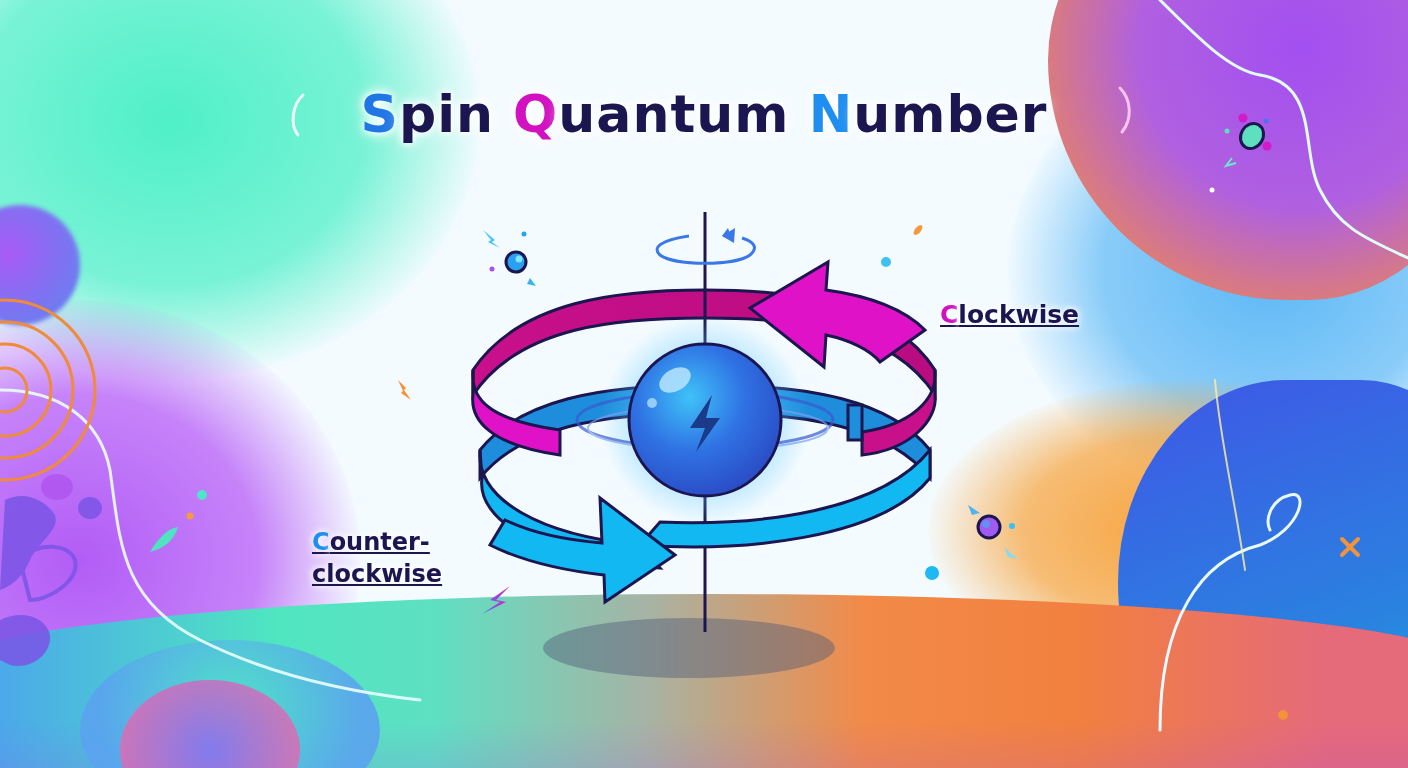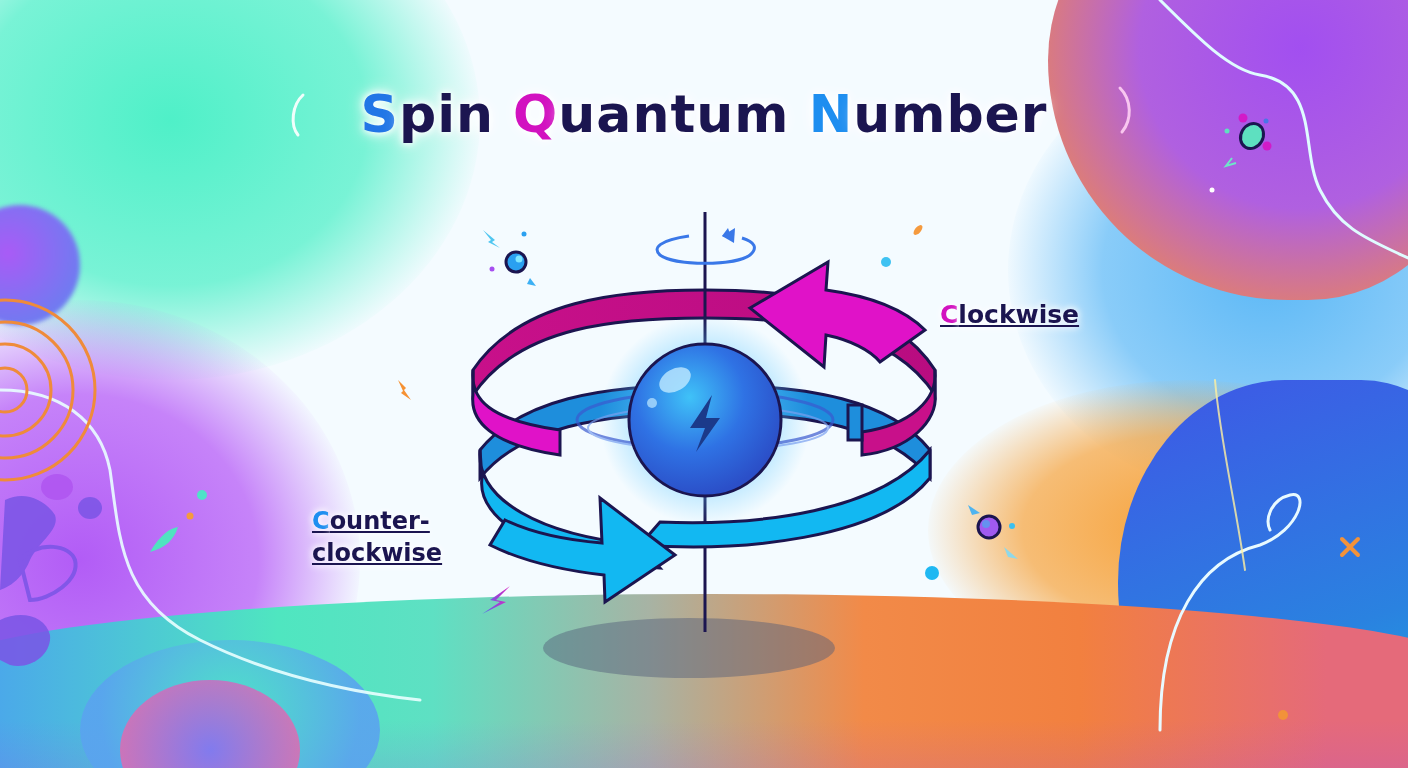--- a/index.html
+++ b/index.html
@@ -14,21 +14,21 @@
   .b-orange-r { right:-40px; top:380px; width:520px; height:300px; background:radial-gradient(ellipse at center, #f7a23a 0%, rgba(247,162,58,0.7) 45%, rgba(247,162,58,0) 72%); }
   .b-blue-br { right:-90px; top:380px; width:380px; height:460px; background:linear-gradient(160deg, #3f56e6 0%, #2a82e0 55%, #14c2dd 100%); border-radius:55% 45% 30% 70%; }
   .ground { position:absolute; left:-60px; top:594px; width:1540px; height:420px; border-radius:50% 50% 0 0 / 18% 18% 0 0; background:linear-gradient(90deg, #4a9cf2 0%, #4fe6c0 22%, #5ee0c3 32%, #a7b3a4 46%, #f28a48 60%, #f2803f 74%, #e56a7a 90%); }
   .ground::after { content:""; position:absolute; inset:0; border-radius:inherit; background:linear-gradient(180deg, rgba(0,0,0,0) 30%, rgba(160,70,240,0.85) 100%); }
   .ground-shadow { position:absolute; left:543px; top:618px; width:292px; height:60px; border-radius:50%; background:rgba(80,90,120,0.45); }
   .teal-bottom { position:absolute; left:80px; top:640px; width:300px; height:180px; border-radius:50%; background:radial-gradient(circle at 50% 40%, #4fe3c8, #5aa3ef 70%); opacity:0.9; }
   .violet-bottom { position:absolute; left:120px; top:680px; width:180px; height:140px; border-radius:50%; background:radial-gradient(circle at 50% 50%, #8a6cf2, #e06bb0 80%); opacity:0.85; }
   .title { position:absolute; left:0; width:1408px; top:84px; text-align:center; font-family:"DejaVu Sans", sans-serif; font-weight:bold; font-size:52px; letter-spacing:1px; color:#1b1550; text-shadow:0 0 6px #fff, 0 0 12px #fff, 0 0 18px rgba(255,255,255,0.9); }
   .label { position:absolute; font-weight:bold; color:#1b1550; text-shadow:0 0 6px #fff, 0 0 10px #fff; font-family:"DejaVu Sans", sans-serif;text-decoration:underline; }
   .label-cw { left:940px; top:300px; font-size:25px; }
-  .label-ccw { left:312px; top:505px; font-size:24px; line-height:32px; }
+  .label-ccw { left:312px; top:526px; font-size:24px; line-height:32px; }
   svg.scene { position:absolute; left:0; top:0; }
 </style>
 </head>
 <body>
 
 <div class="bg">
   <div class="blob b-mint"></div>
   <div class="blob b-sky-right"></div>
   <div class="blob b-purple-left"></div>
   <div class="blob b-purple-ball"></div>

